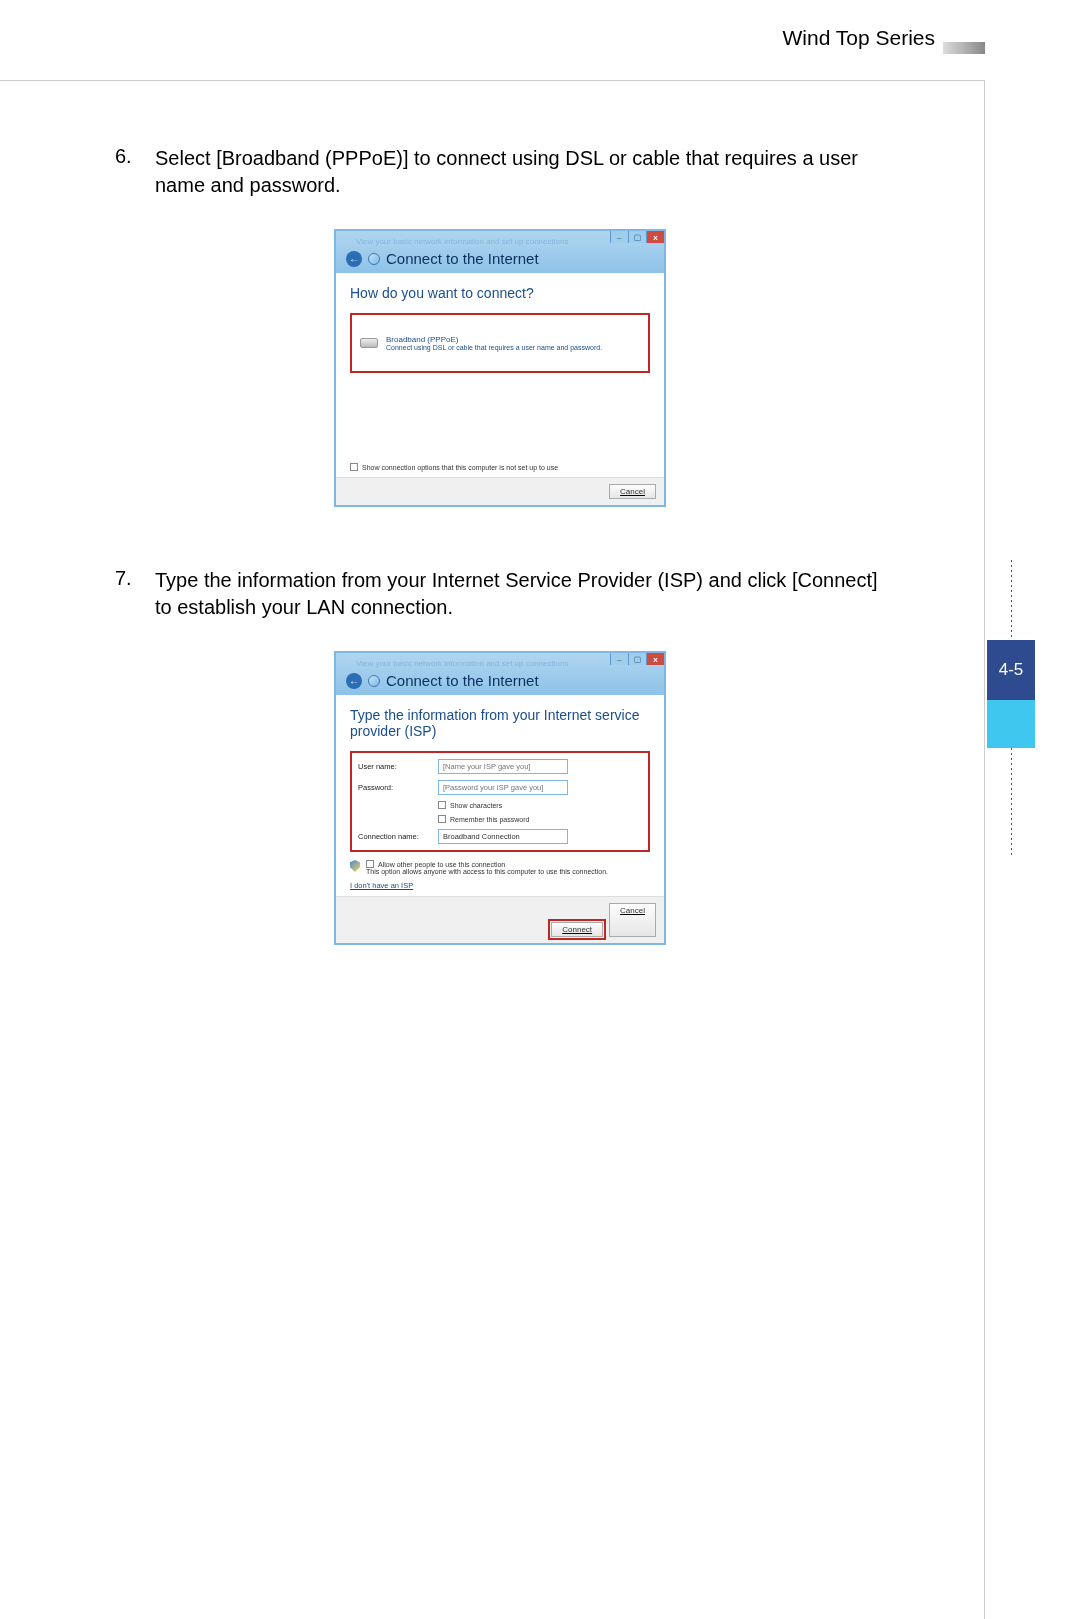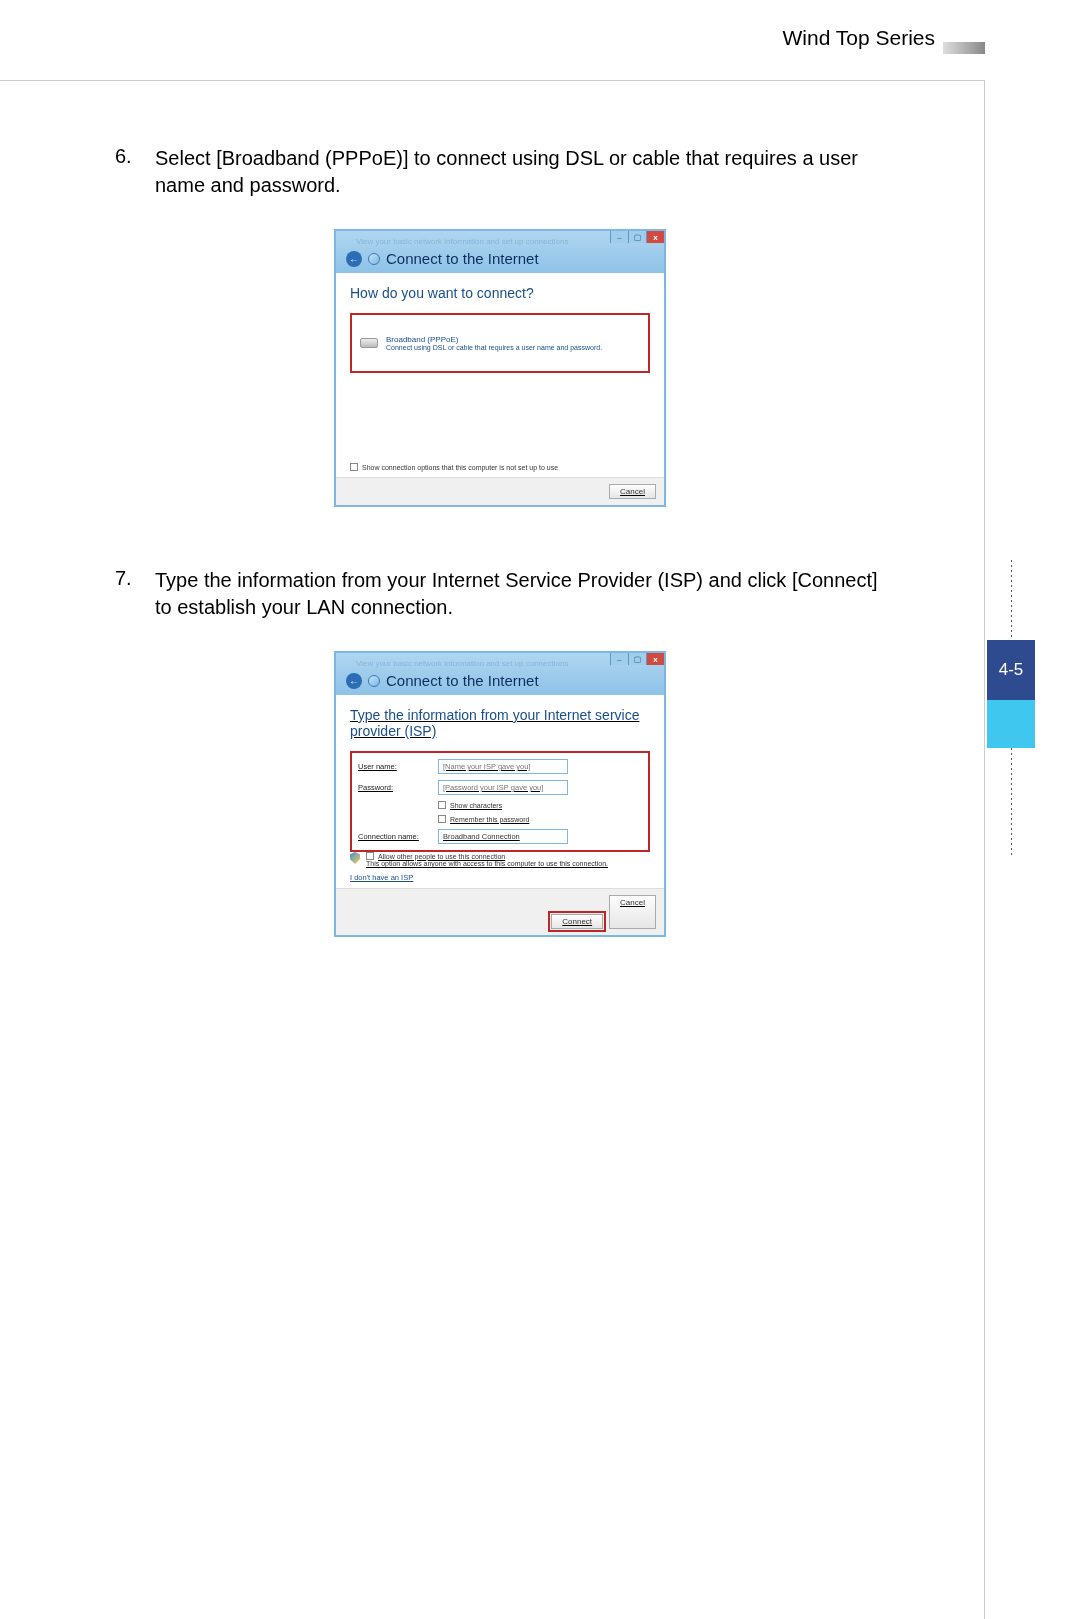--- a/index.html
+++ b/index.html
@@ -156,32 +156,32 @@
     text-decoration: underline;
   }
   .btn {
     border: 1px solid #aaa;
     background: linear-gradient(to bottom,#fdfdfd,#e6e6e6);
     font-size: 8px;
     padding: 2px 10px;
     color: #333;
   }
   .btn.highlight-border { outline: 2px solid #c02626; outline-offset: 1px; margin-top: 19px; }
-  .dlg2-body { min-height: 150px; text-decoration: underline; }
+  .dlg2-body { min-height: 150px; }
   .form-grid {
     border: 2px solid #c02626;
     padding: 6px;
     display: grid;
     grid-template-columns: 74px 1fr;
     row-gap: 6px;
     column-gap: 6px;
     align-items: center;
     font-size: 7.5px;
     color: #333;
-    margin-bottom: 0;
+    margin-bottom: 8px;
   }
   .form-grid .lbl { color: #222; }
   .tin {
     border: 1px solid #7db7e6;
     padding: 2px 4px;
     font-size: 7.5px;
     color: #999;
     background: #fff;
     width: 130px;
   }

